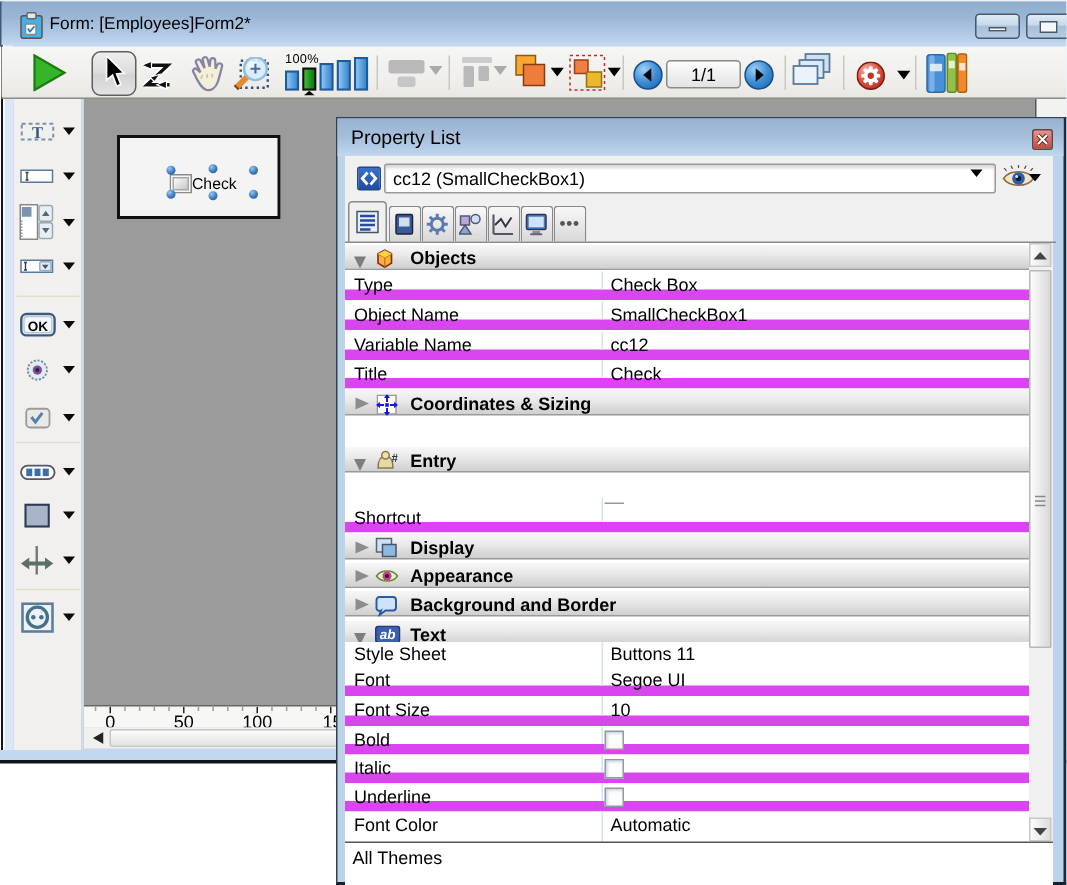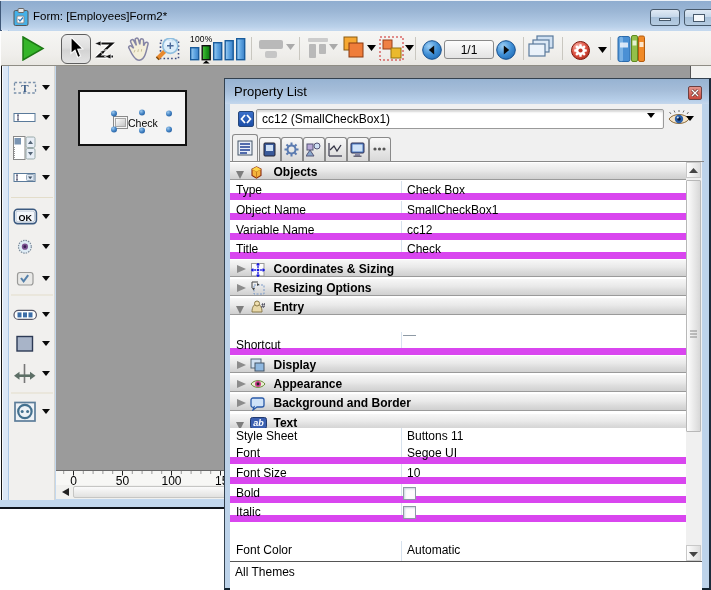--- a/index.html
+++ b/index.html
@@ -579,29 +579,20 @@
               <line x1="7" y1="2.2" x2="7" y2="5"></line>
                 <line x1="7" y1="9" x2="7" y2="11.8"></line>
               <line x1="2.2" y1="7" x2="5" y2="7"></line>
                 <line x1="9" y1="7" x2="11.8" y2="7"></line>
             </g>
             <path d="M7,-0.5 l2,2.8 h-4 z M7,14.5 l2,-2.8 h-4 z M-0.5,7 l2.8,-2 v4 z M14.5,7 l-2.8,-2 v4 z" fill="#1515e0"></path>
           </svg>
           <div class="txt">Coordinates &amp; Sizing</div>
           </div>
 
-        <div class="sech" style="top:116px;">
-            <div class="tri-r"></div>
-          <svg class="abs" style="left:20px;top:2px;" width="15" height="14" viewBox="0 0 15 14">
-            <rect x="4" y="4" width="10" height="9" fill="none" stroke="#7a9ac8" stroke-dasharray="2,1.5"></rect>
-            <path d="M2,1 h6 M2,1 v6" stroke="#444"></path>
-            <path d="M8,1 l-2.5,-1.5 v3 z M2,7 l-1.5,-2.5 h3 z" fill="#444" transform="translate(1.5,2.5)"></path>
-          </svg>
-          <div class="txt">Resizing Options</div>
-          </div>
 
         <div class="sech" style="top:135px;">
             <div class="tri-d"></div>
           <svg class="abs" style="left:20px;top:2px;" width="15" height="14" viewBox="0 0 15 14">
             <path d="M2,12 C2,7 4,4 7,4 C10,4 12,7 12,12 Z" fill="#e8d8a8" stroke="#8a7a4a"></path>
             <circle cx="7" cy="3.5" r="2.5" fill="#f0e0b0" stroke="#8a7a4a"></circle>
             <text x="11" y="8" font-size="8" font-weight="bold" fill="#334">#</text>
           </svg>
           <div class="txt">Entry</div>
           </div>
@@ -668,20 +659,25 @@
         <div class="row" style="top:322px;">
             <div class="coldiv"></div>
             <div class="lbl">Bold</div>
             <div class="cbx"></div>
           </div>
         <div class="row" style="top:341px;">
             <div class="coldiv"></div>
             <div class="lbl">Italic</div>
             <div class="cbx"></div>
           </div>
+        <div class="row" style="top:360px;">
+            <div class="coldiv"></div>
+            <div class="lbl">Underline</div>
+            <div class="cbx"></div>
+          </div>
         <div class="row" style="top:379px;height:20px;border-bottom:none;">
             <div class="coldiv"></div>
             <div class="lbl">Font Color</div>
             <div class="val">Automatic</div>
           </div>
               </div>
 
       <div id="gvscroll" class="abs">
         <div class="sbtn" style="top:0;">
             <svg width="13" height="14" viewBox="0 0 13 14" style="position:absolute;left:0;top:1px;">

